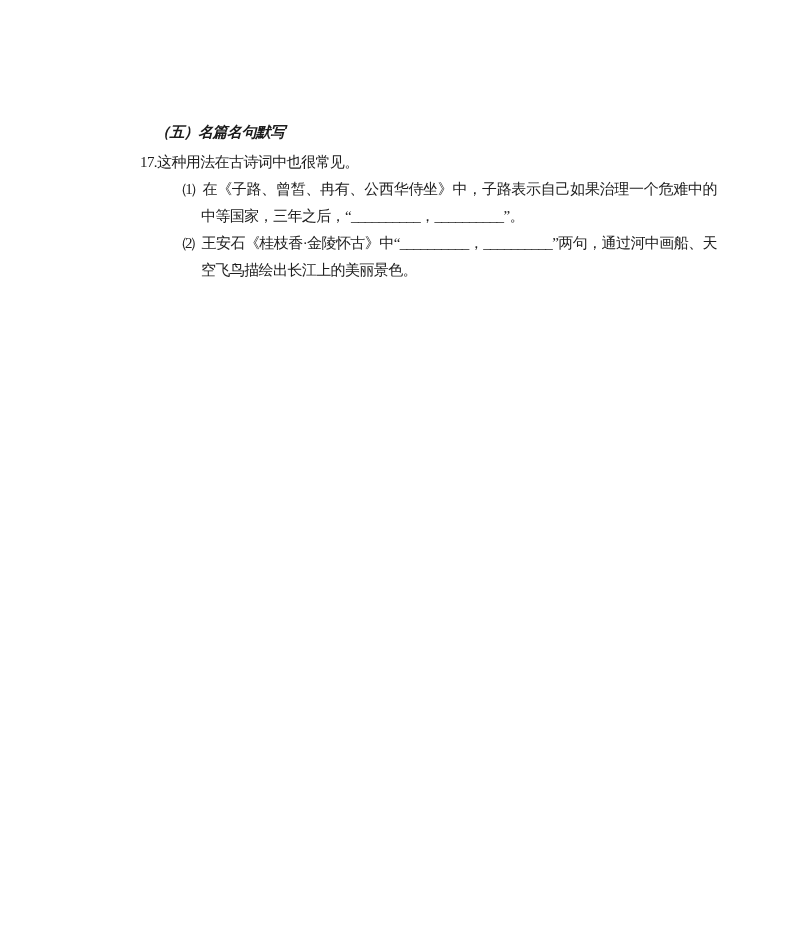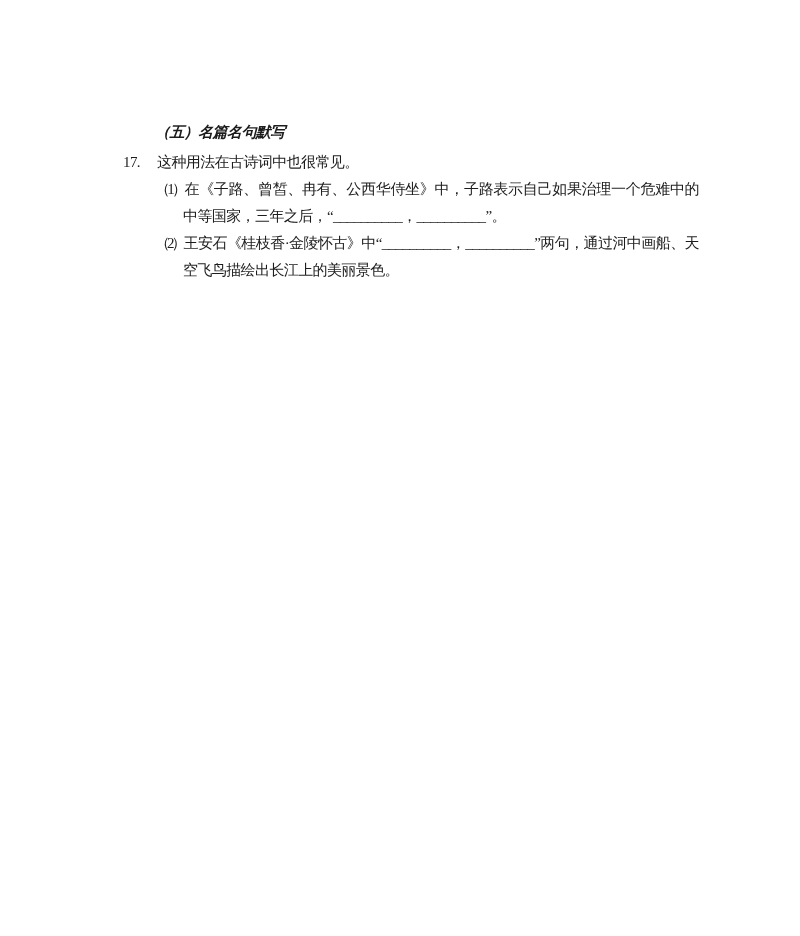--- a/index.html
+++ b/index.html
@@ -28,23 +28,24 @@
     margin: 0 0 3px 32px;
     font-weight: 700;
     font-style: italic;
   }
   .stem-row {
     white-space: nowrap;
   }
   .qnum {
     display: inline-block;
     width: 34px;
+    text-align: right;
   }
   .items {
-    margin-left: 32px;
+    margin-left: 50px;
   }
   .item {
     margin: 0;
     width: 516px;
     padding-left: 28px;
     text-indent: -28px;
     text-align: justify;
   }
   .marker {
     letter-spacing: -3px;

